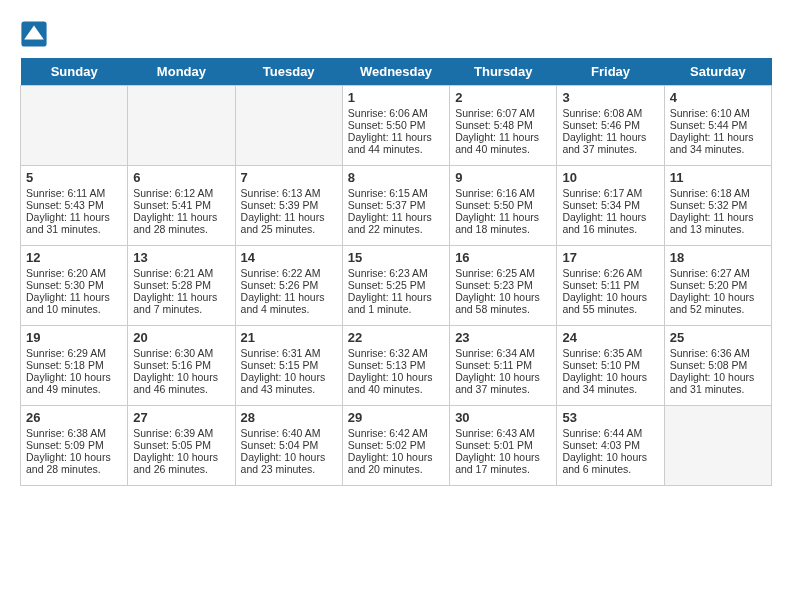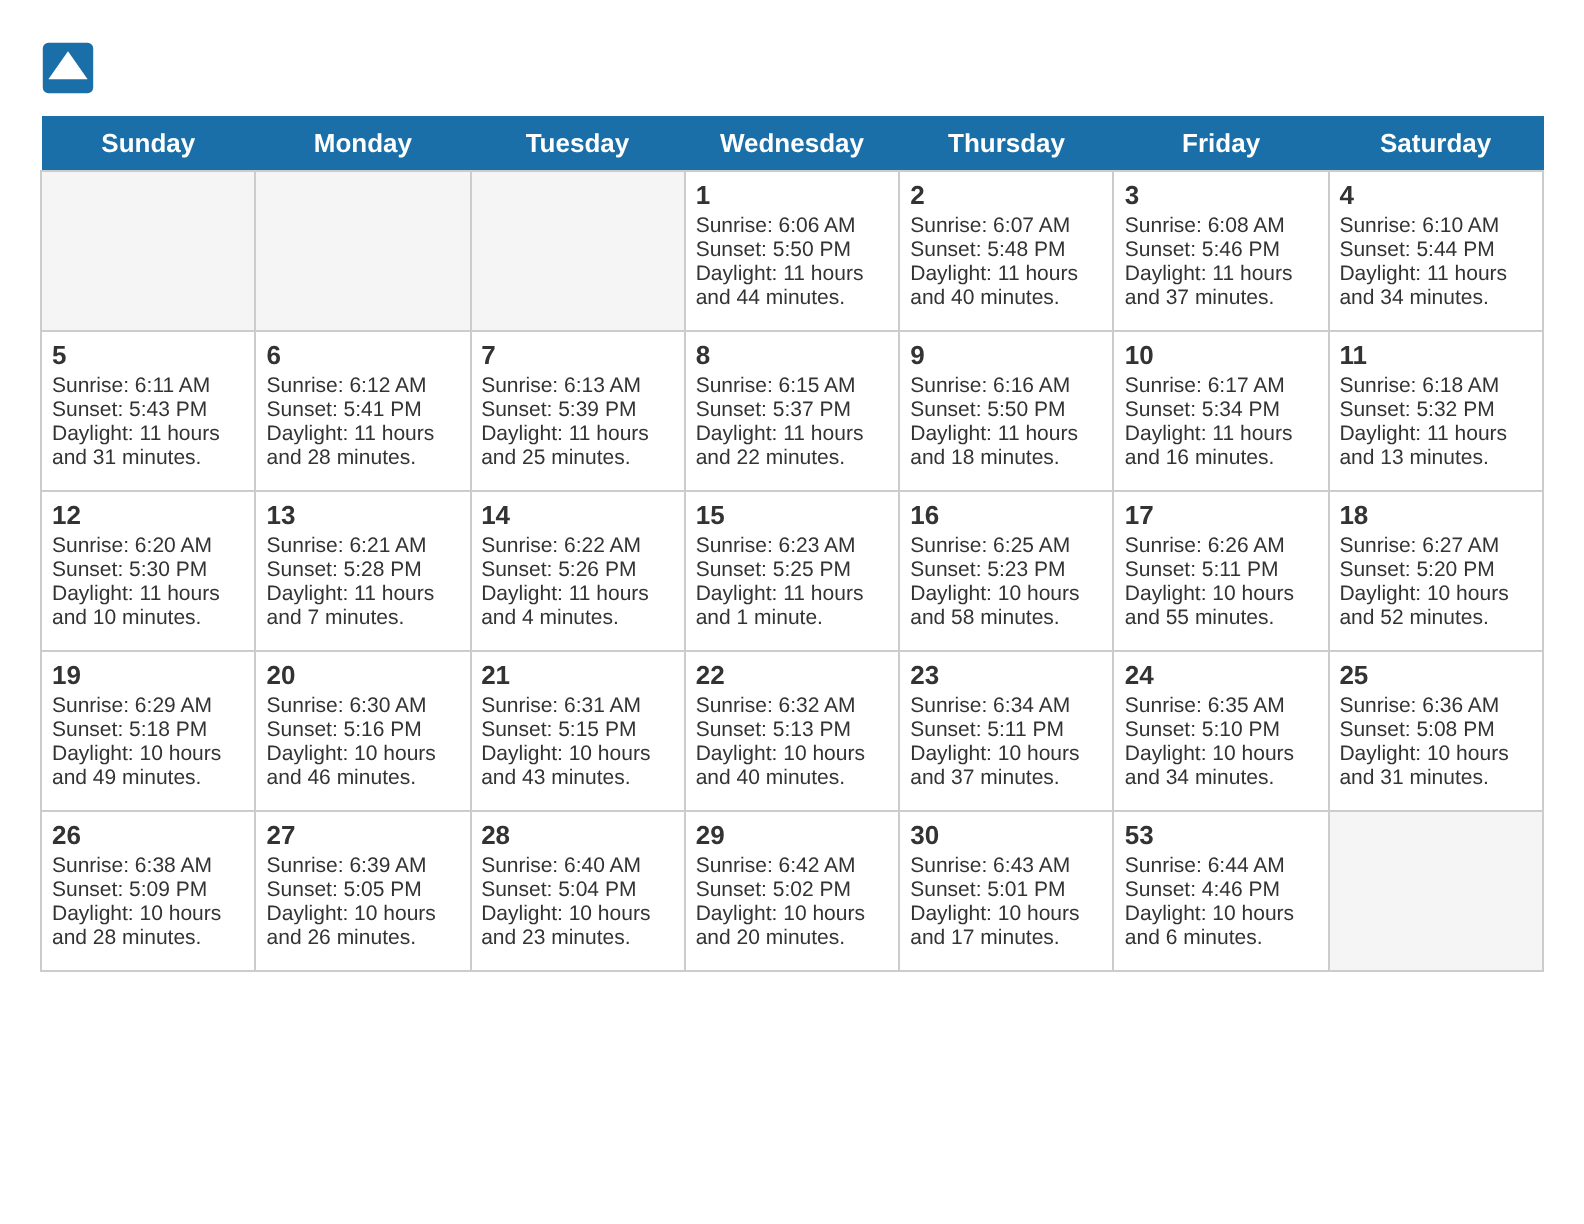--- a/index.html
+++ b/index.html
@@ -302,19 +302,19 @@
         </td>
         <td>
           <span class="day-num">30</span>
           <div>Sunrise: 6:43 AM</div>
           <div>Sunset: 5:01 PM</div>
           <div>Daylight: 10 hours and 17 minutes.</div>
         </td>
         <td>
           <span class="day-num">53</span>
           <div>Sunrise: 6:44 AM</div>
-          <div>Sunset: 4:46 PM</div>
+          <div>Sunset: 4:03 PM</div>
           <div>Daylight: 10 hours and 6 minutes.</div>
         </td>
         <td class="empty"></td>
       </tr>
     </tbody>
 </table>
 
 </body></html>

